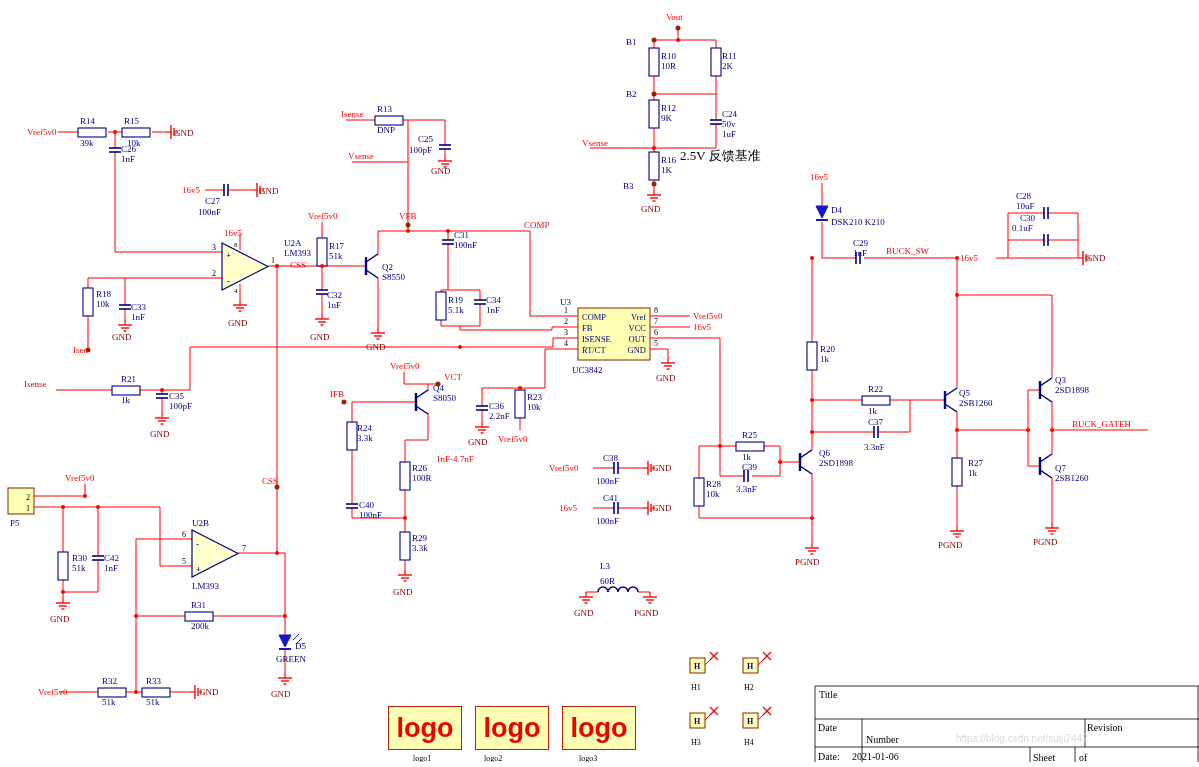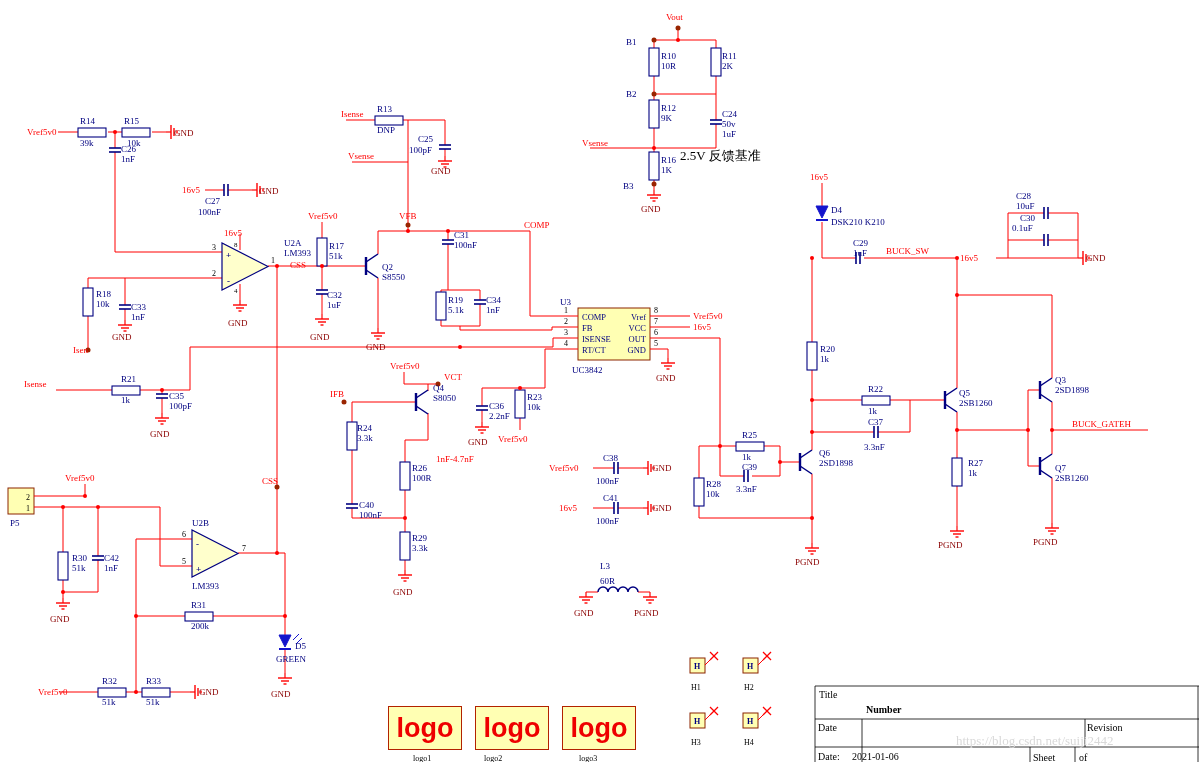--- a/index.html
+++ b/index.html
@@ -1,21 +1,21 @@
 <!DOCTYPE html>
 <html><head>
 <meta charset="utf-8">
 <style>
   html,body{margin:0;padding:0;background:#fff;}
   .sheet{position:relative;width:1199px;height:762px;background:#ffffff;overflow:hidden;
          font-family:"Liberation Serif","DejaVu Serif",serif;}
   .sheet svg{position:absolute;left:0;top:0;}
   .tb{position:absolute;font-size:10px;color:#000;white-space:nowrap;}
-  .wm{position:absolute;left:956px;top:733px;font-size:13px;color:#d9d9d9;
-      font-family:Liberation Serif, serif;}
+  .wm{position:absolute;left:956px;top:733px;font-size:10px;color:#d9d9d9;
+      font-family:Liberation Sans, sans-serif;}
   .logo-box{position:absolute;width:72px;height:42px;background:#ffffb3;border:1px solid #b22200;
             display:flex;align-items:center;justify-content:center;}
   .logo-text{color:#ee0000;font-weight:bold;font-size:27px;font-family:"Liberation Sans",sans-serif;}
   .logo-cap{position:absolute;font-size:8px;color:#000;border-bottom:1px solid #555;padding-right:6px;}
 </style>
 </head>
 <body>
 
 <div class="sheet">
   <svg width="1199" height="767" viewBox="0 0 1199 767">
@@ -651,20 +651,20 @@
   <div class="logo-box" style="left:562px;top:706px;">
     <span class="logo-text">logo</span>
   </div>
   <span class="logo-cap" style="left:389px;top:754px;padding-left:24px;">logo1</span>
   <span class="logo-cap" style="left:476px;top:754px;padding-left:8px;">logo2</span>
   <span class="logo-cap" style="left:563px;top:754px;padding-left:16px;">logo3</span>
 
   <span class="tb" style="left:819px;top:689px;">Title</span>
   <span class="tb" style="left:818px;top:722px;">Date</span>
   <span class="tb" style="left:821px;top:735px;margin-top:32px;">A4</span>
-  <span class="tb" style="left:866px;top:704px;font-weight:bold;">Number</span>
+  <span class="tb" style="left:866px;top:734px;">Number</span>
   <span class="tb" style="left:1087px;top:722px;">Revision</span>
   <span class="tb" style="left:818px;top:751px;">Date:</span>
   <span class="tb" style="left:852px;top:751px;">2021-01-06</span>
   <span class="tb" style="left:1033px;top:752px;text-align:center;">Sheet</span>
   <span class="tb" style="left:1079px;top:752px;">of</span>
   <span class="wm">https://blog.csdn.net/suiji2442</span>
 </div>
 
 </body></html>

